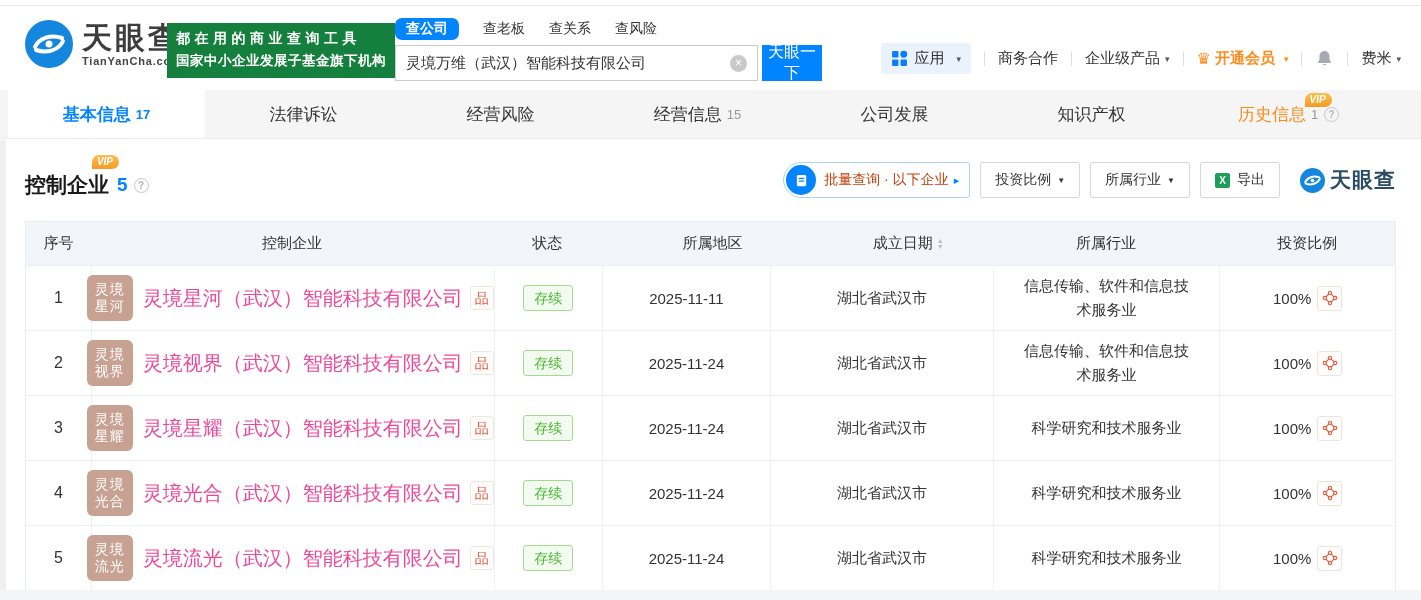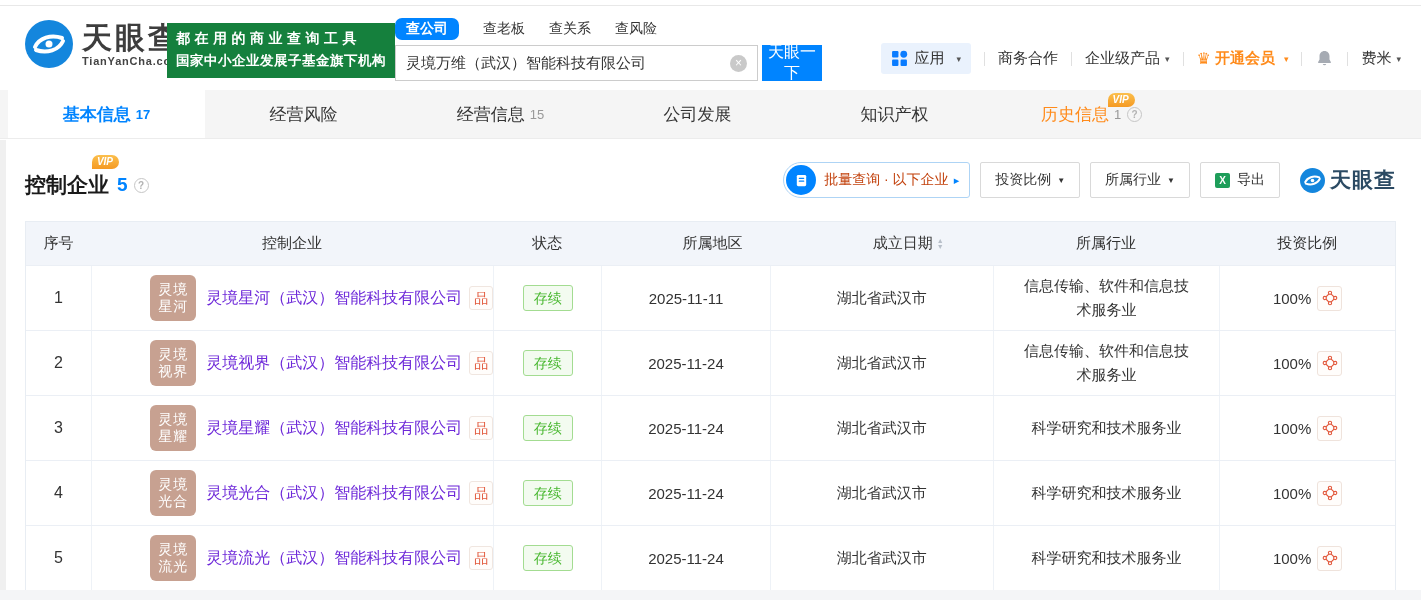--- a/index.html
+++ b/index.html
@@ -90,21 +90,21 @@
   .c2 { width:108px; }
   .c3 { width:169px; }
   .c4 { width:223px; }
   .c5 { width:227px; }
   .c6 { width:176px; }
   .td.c1 { justify-content:flex-end; padding-left:7px; }
   .row-no { font-size:16px; }
   .avatar { width:46px; height:46px; border-radius:6px; background:#c7a191; color:#fff; display:flex;
     flex-direction:column; align-items:center; justify-content:center; font-size:14px; line-height:17px;
     letter-spacing:1px; flex-shrink:0; }
-  .company-link { color:#6d28d9; margin-left:10px; white-space:nowrap; text-decoration:none; cursor:pointer; font-size:16px; }
+  .company-link { color:#ec4899; margin-left:10px; white-space:nowrap; text-decoration:none; cursor:pointer; font-size:20px; }
   .org-box { width:24px; height:24px; border:1px solid #f0e6e0; background:#fffdfb; border-radius:3px; color:#e2593c;
     font-size:14px; line-height:22px; text-align:center; margin-left:7px; flex-shrink:0; cursor:pointer; }
   .status-badge { border:1px solid #a3dc91; background:#f3fbf0; color:#47b72e; font-size:14px; padding:5px 10px;
     border-radius:3px; line-height:1; }
   .td.c5 { padding:0 28px; line-height:24px; text-align:center; }
   .ratio-wrap { display:flex; align-items:center; gap:6px; }
   .equity-box { width:25px; height:25px; border:1px solid #efe3dc; border-radius:3px; display:flex; align-items:center;
     justify-content:center; cursor:pointer; background:#fffdfb; }
   .sort-icons { display:flex; flex-direction:column; margin-left:4px; font-size:7px; color:#b8bfc9; line-height:6px; }
 
@@ -188,20 +188,23 @@
     </span>
   </div>
 </div>
 
 <div class="tabstrip">
   <div class="tabcell active">
     <span>基本信息</span>
     <span class="tabcount">17</span>
   </div>
   <div class="tabcell">
+    <span>法律诉讼</span>
+  </div>
+  <div class="tabcell">
     <span>经营风险</span>
   </div>
   <div class="tabcell">
     <span>经营信息</span>
     <span class="tabcount">15</span>
   </div>
   <div class="tabcell">
     <span>公司发展</span>
   </div>
   <div class="tabcell">

